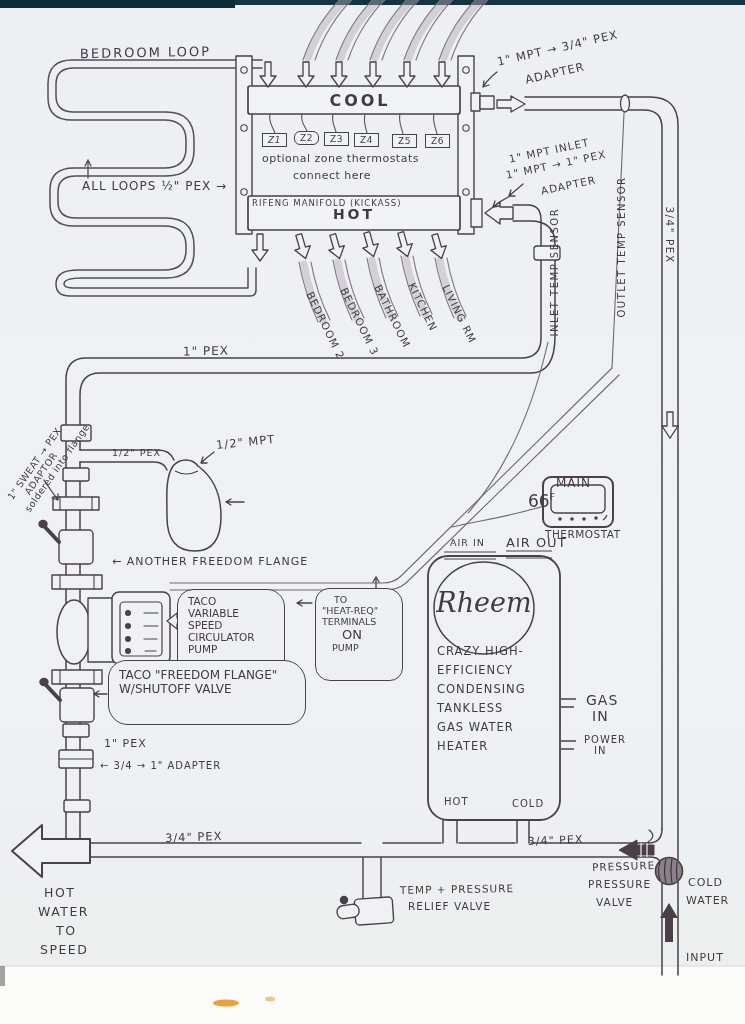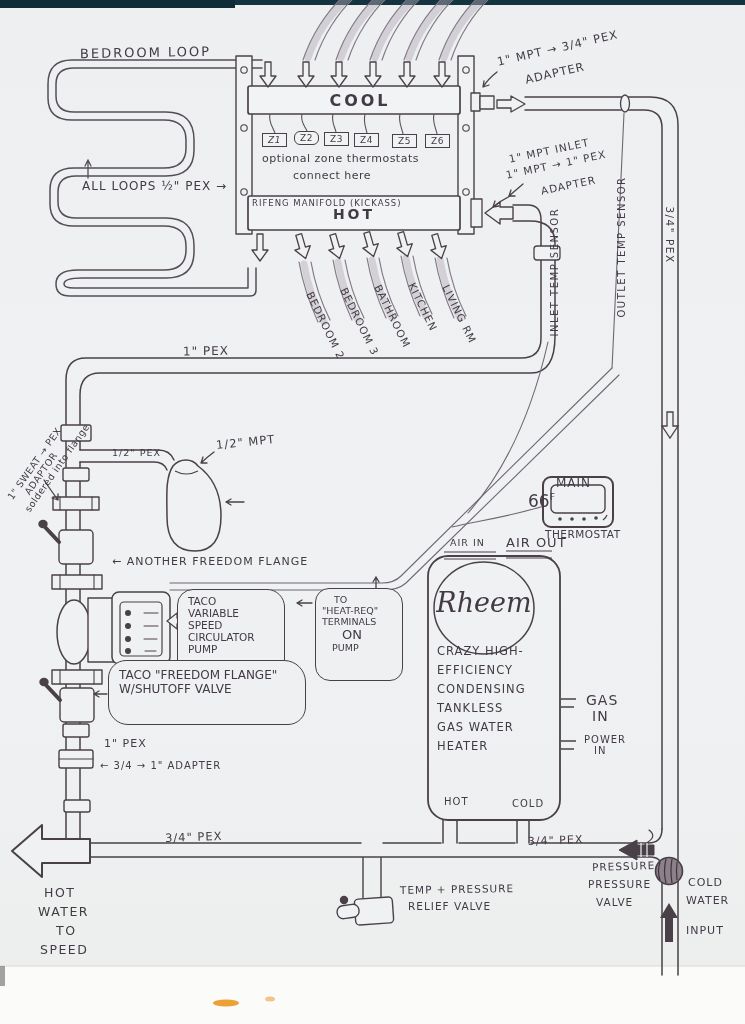--- a/index.html
+++ b/index.html
@@ -371,15 +371,15 @@
 
 <div class="lbl" style="left:400px;top:884px;font-size:10.5px;transform:rotate(-1deg);">TEMP + PRESSURE</div>
 <div class="lbl" style="left:408px;top:901px;font-size:10.5px;">RELIEF VALVE</div>
 
 <div class="lbl" style="left:592px;top:861px;font-size:10.5px;transform:rotate(-2deg);">PRESSURE</div>
 <div class="lbl" style="left:588px;top:879px;font-size:10.5px;">PRESSURE</div>
 <div class="lbl" style="left:596px;top:897px;font-size:10.5px;">VALVE</div>
 
 <div class="lbl" style="left:688px;top:877px;font-size:11px;">COLD</div>
 <div class="lbl" style="left:686px;top:895px;font-size:11px;">WATER</div>
-<div class="lbl" style="left:686px;top:925px;font-size:11px;">INPUT</div>
+<div class="lbl" style="left:686px;top:952px;font-size:11px;">INPUT</div>
 
 </div>
 
 </body></html>

